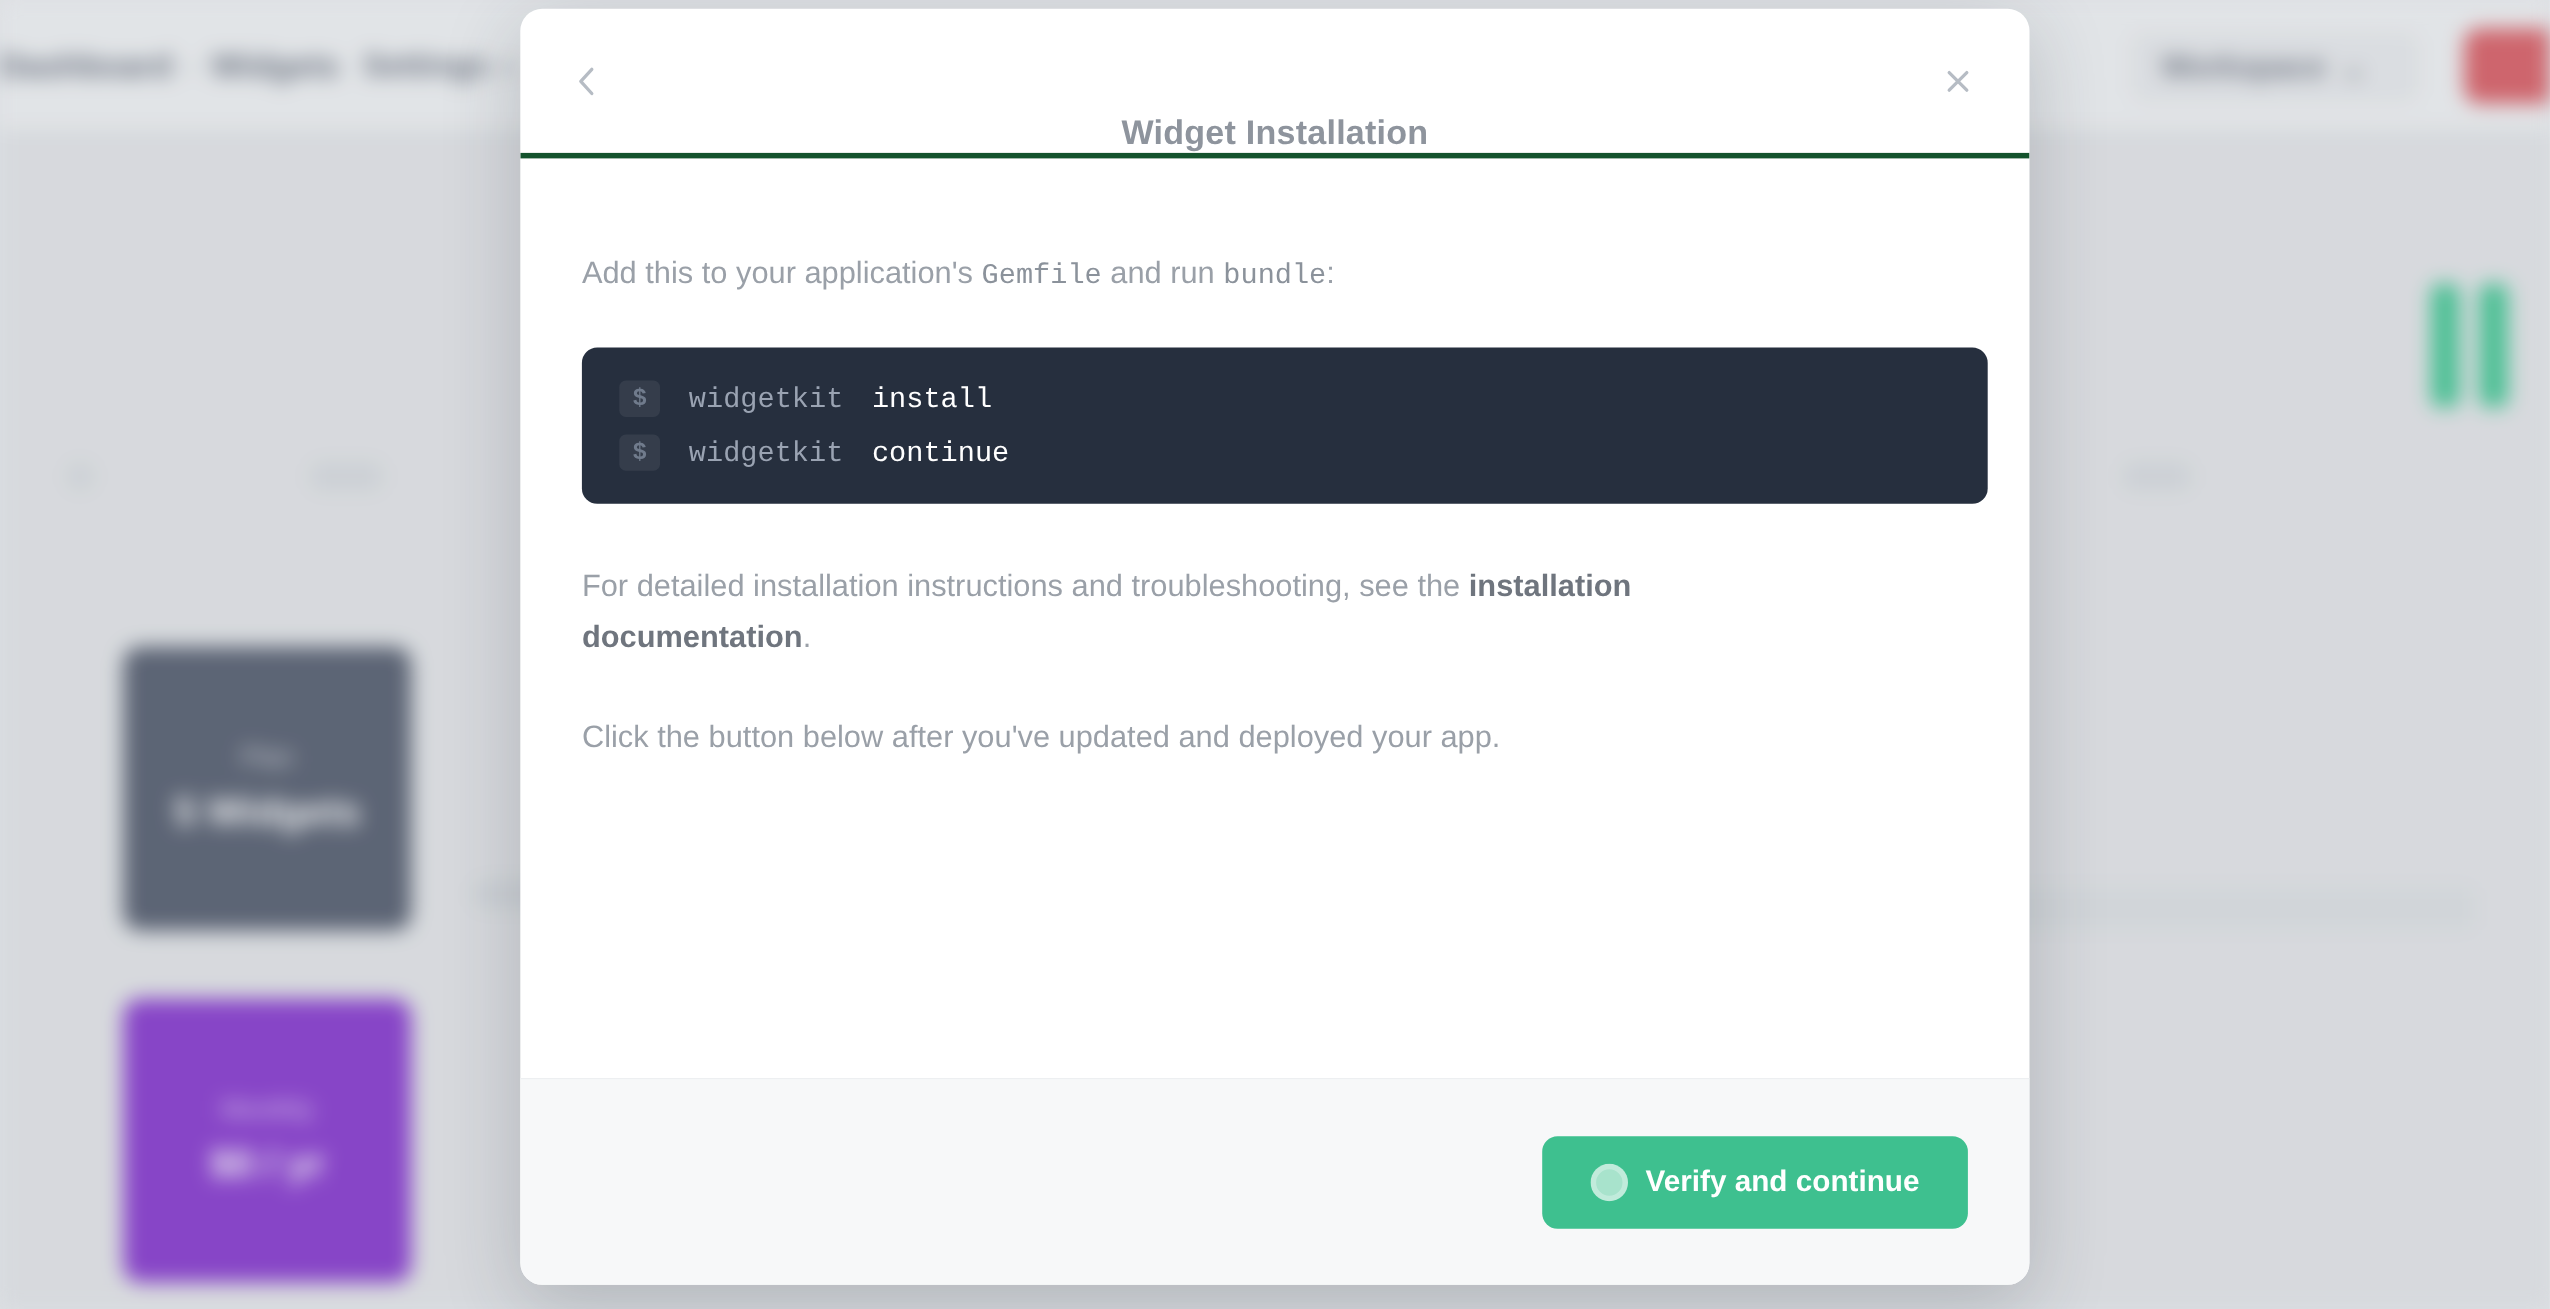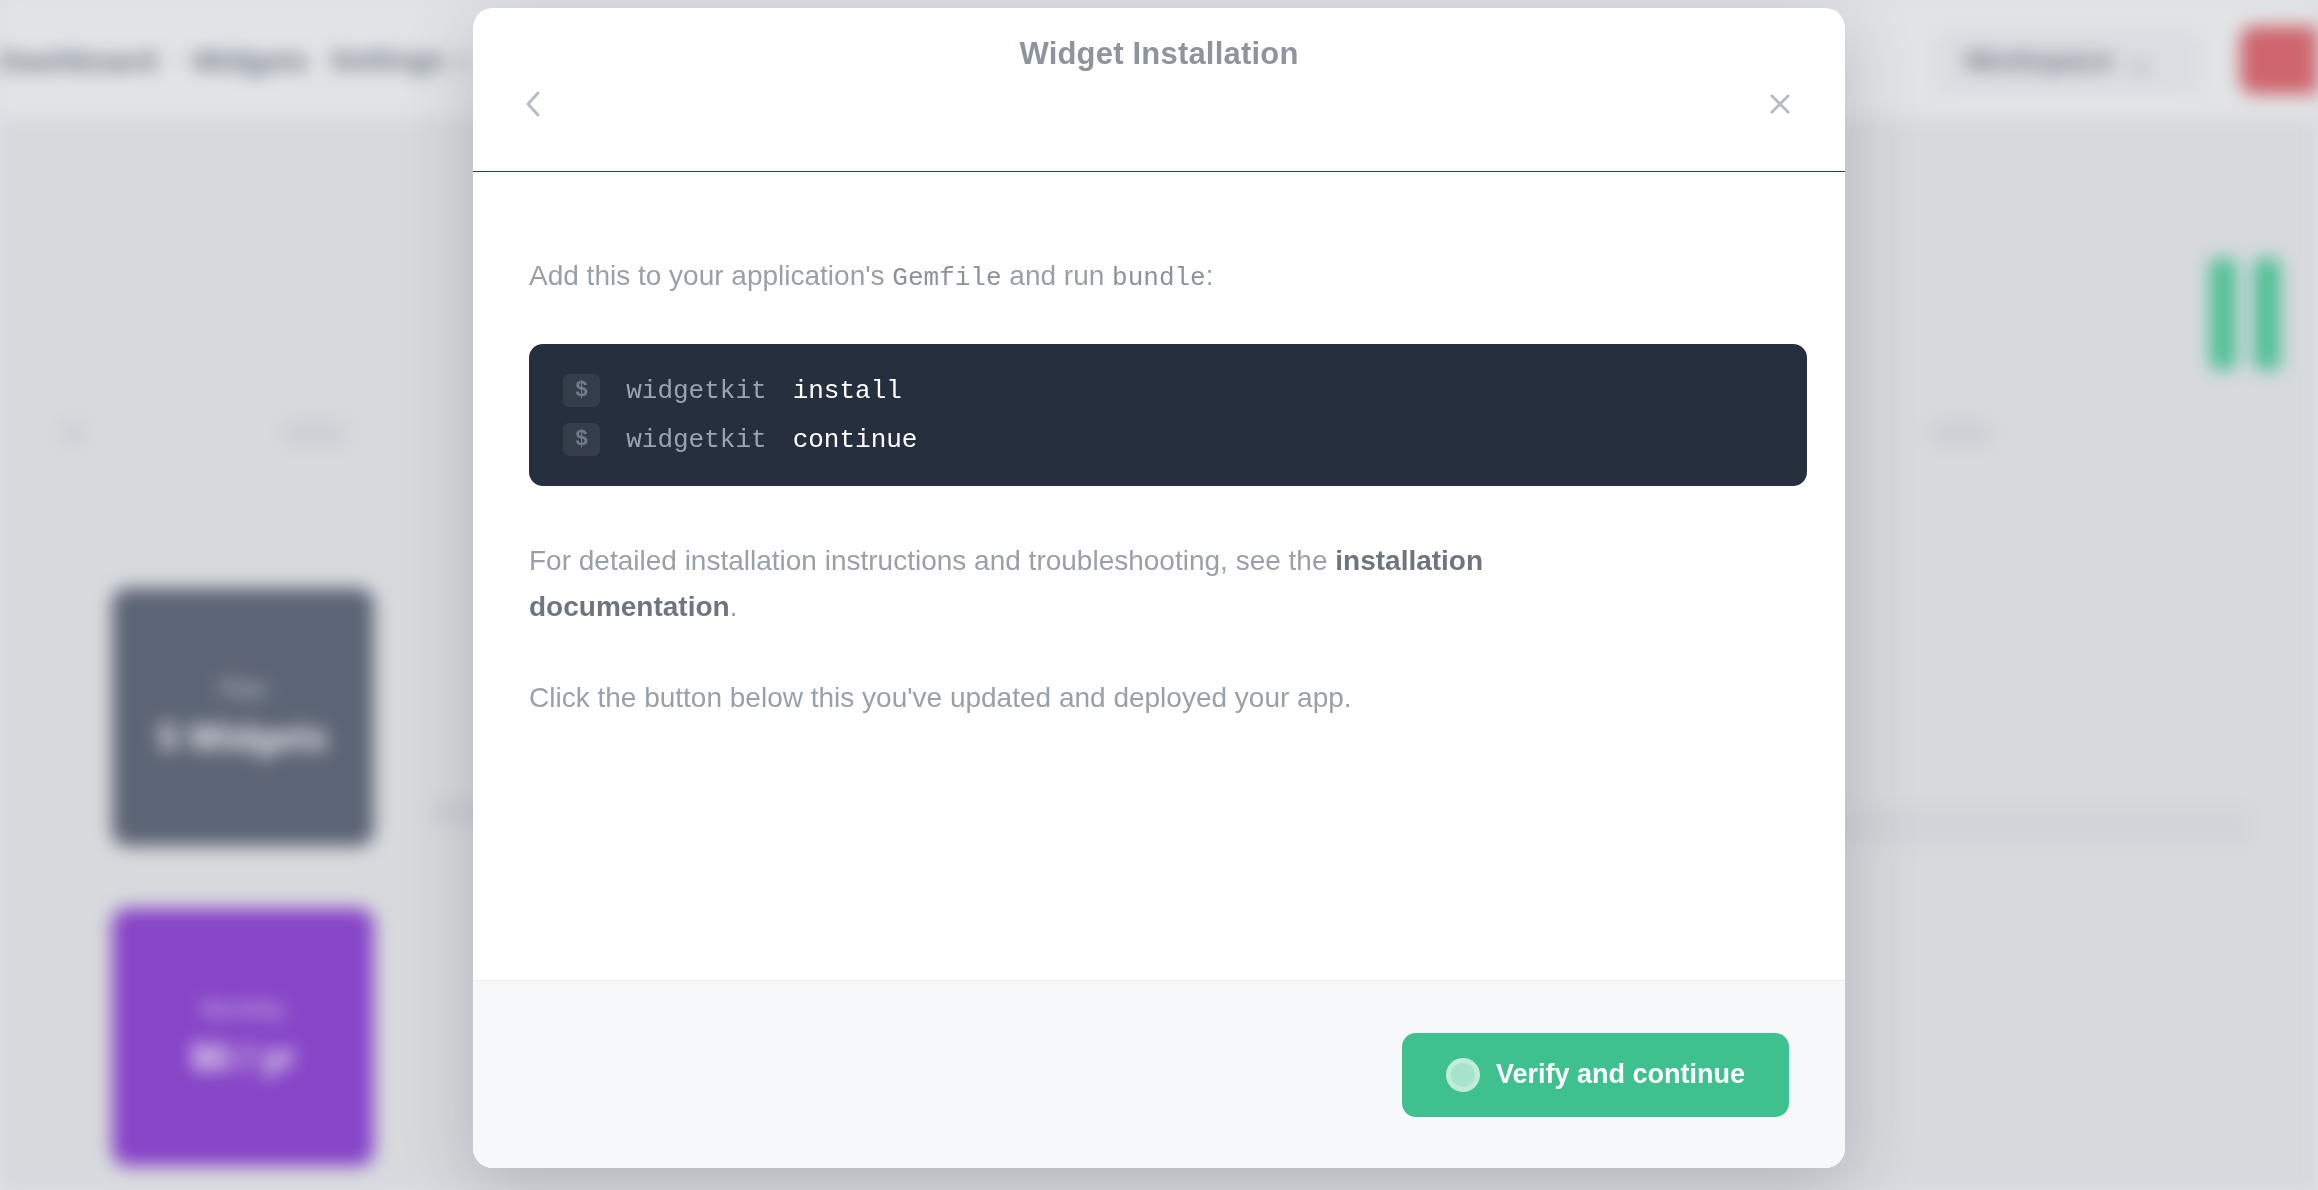--- a/index.html
+++ b/index.html
@@ -161,25 +161,24 @@
     box-shadow: 0 18px 70px rgba(40,48,60,0.22);
     display: flex;
     flex-direction: column;
     overflow: hidden;
   }
 
   .modal-header {
     position: relative;
     height: 136px;
     flex: 0 0 136px;
-    border-bottom: 1px solid #14532d;
-    display: flex;
-    align-items: flex-start;
+    border-bottom: 5px solid #14532d;
+    display: flex;
+    align-items: flex-end;
     justify-content: center;
-    margin-top: 28px;
   }
 
   .modal-back {
     position: absolute;
     left: 38px;
     top: 50%;
     transform: translateY(-50%);
     width: 44px; height: 44px;
     display: flex;
     align-items: center;
@@ -396,21 +395,21 @@
         <span class="code-prompt">$</span>
         <span class="code-cmd">widgetkit</span>
         <span class="code-arg">continue</span>
       </div>
     </div>
 
     <p class="para">
       <span>For detailed installation instructions and troubleshooting, see the </span><a class="doc-link" href="#">installation documentation</a><span>.</span>
     </p>
 
-    <p class="para last">Click the button below this you've updated and deployed your app.</p>
+    <p class="para last">Click the button below after you've updated and deployed your app.</p>
   </div>
 
   <div class="modal-footer">
     <button class="primary-button">
       <span class="btn-spinner"></span>
       <span>Verify and continue</span>
     </button>
   </div>
 </div>
 

